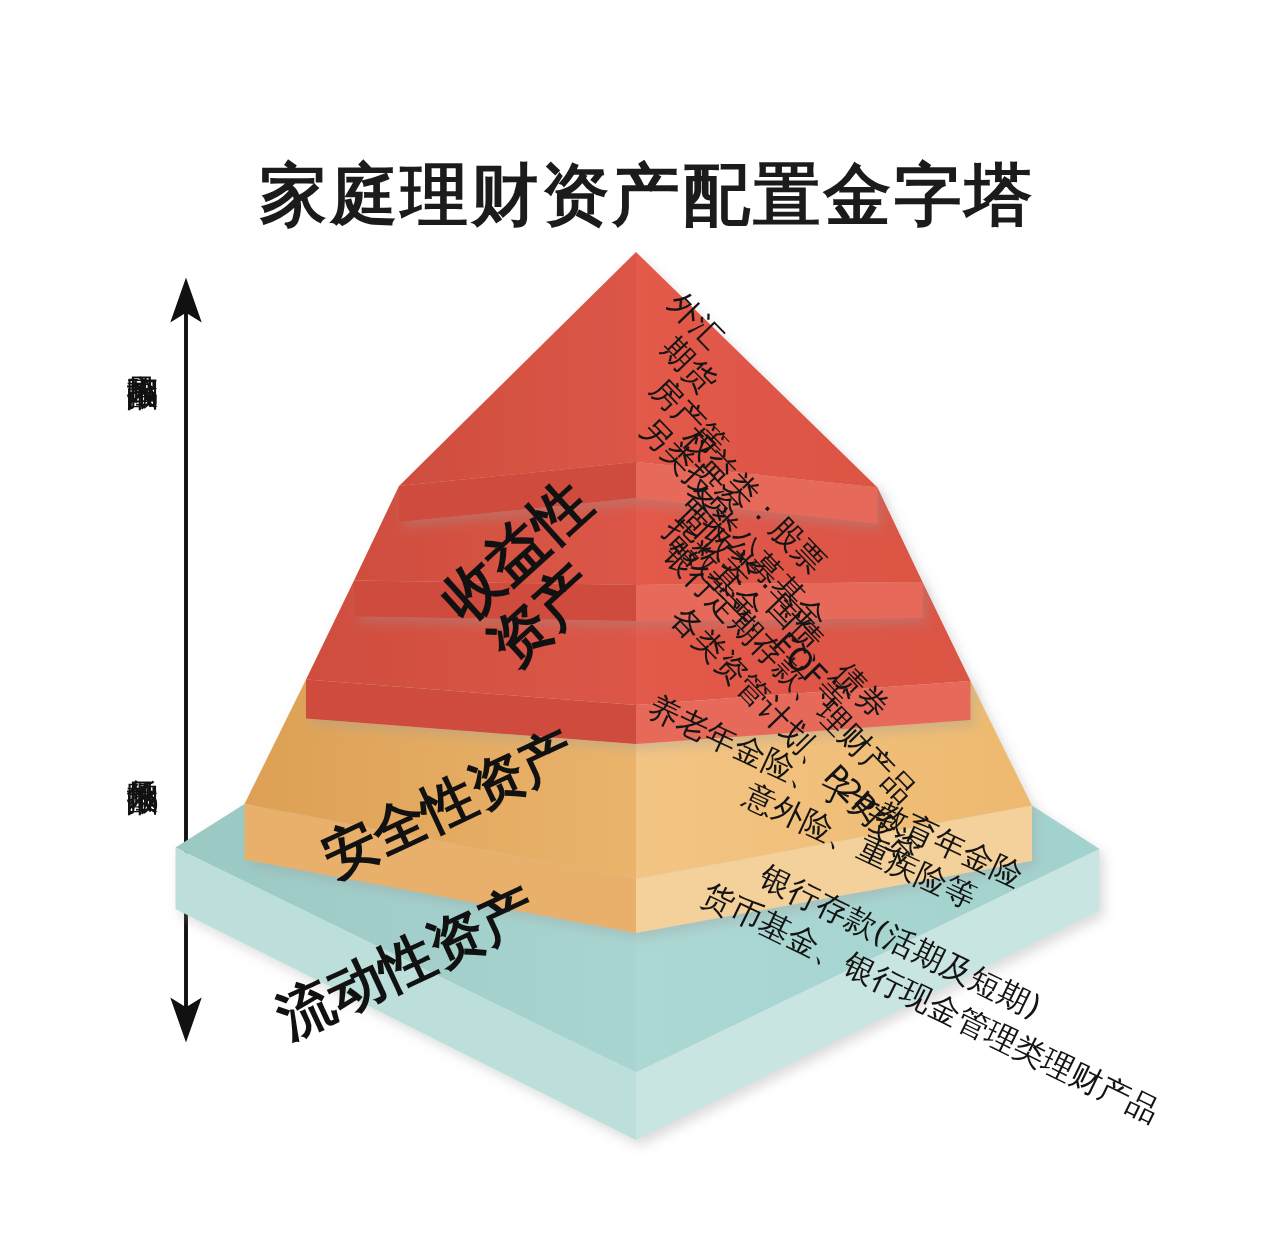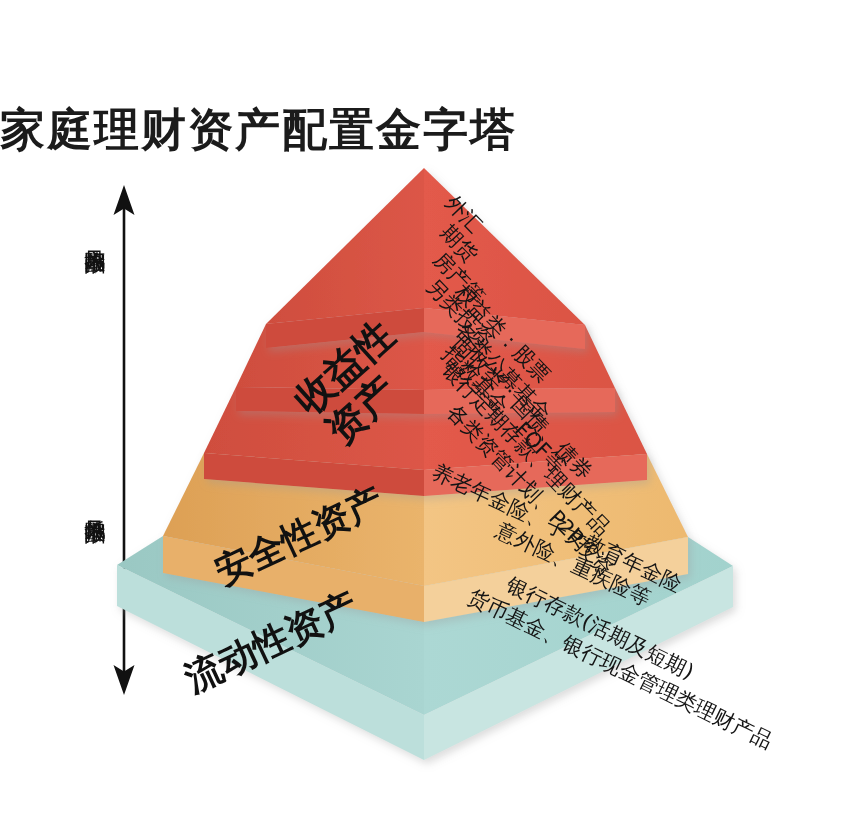--- a/index.html
+++ b/index.html
@@ -21,21 +21,21 @@
     height: 822px;
     background: #ffffff;
   }
 
   
   #title {
     position: absolute;
     left: 0;
     top: 100px;
     width: 690px;
-    text-align: left;
+    text-align: right;
     font-size: 45px;
     font-weight: bold;
     letter-spacing: 2px;
     color: #1b1b1b;
     font-family: "DejaVu Sans", "Liberation Sans", sans-serif;
     white-space: nowrap;
   }
 
   
   #risk-axis {

